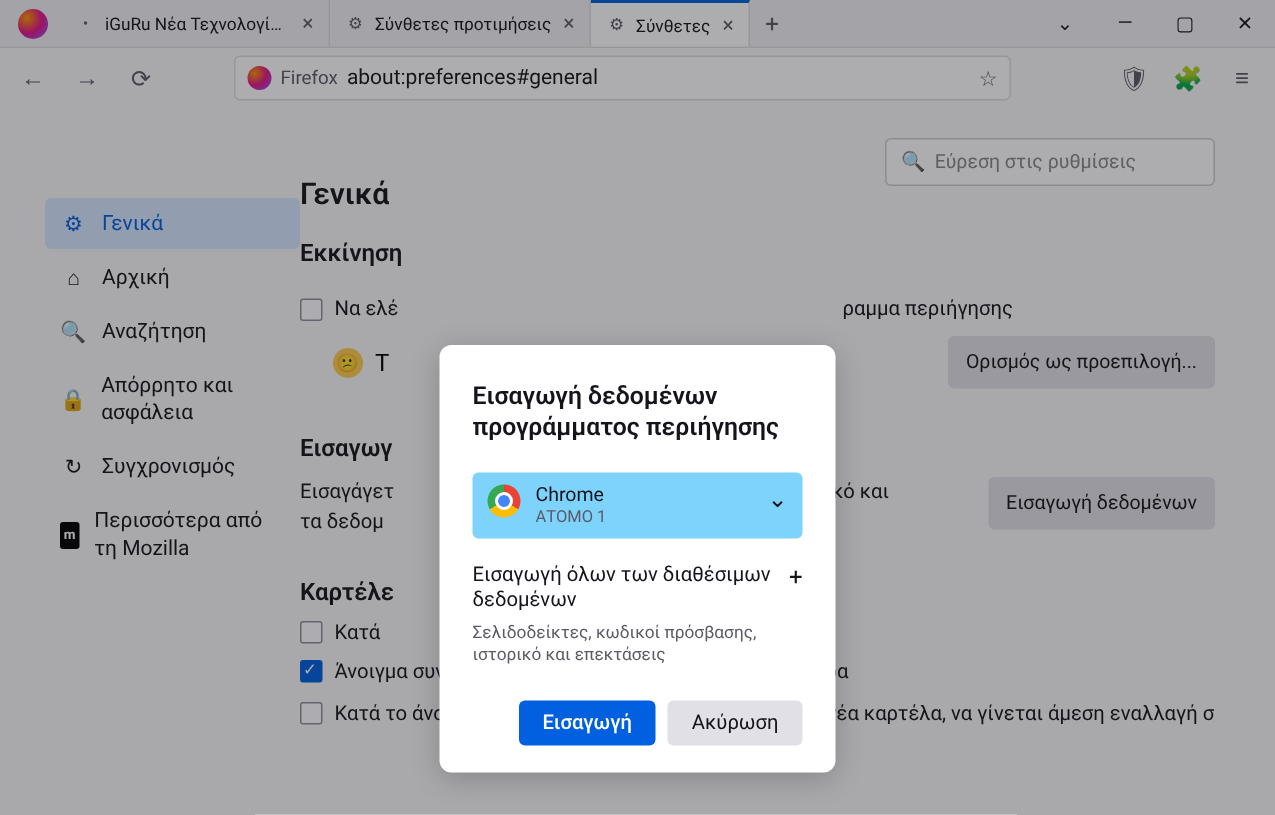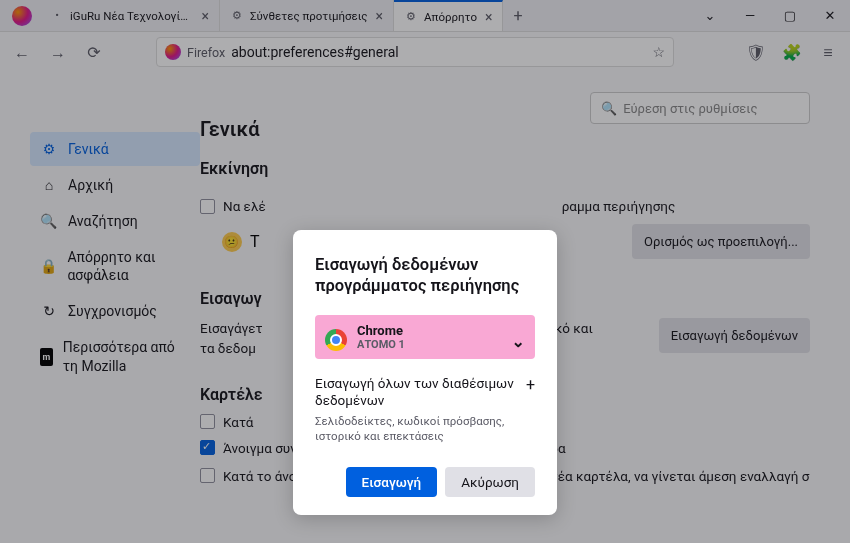--- a/index.html
+++ b/index.html
@@ -49,21 +49,21 @@
 .inline-btn { padding: 10px 12px; background: #e0e0e6; border-radius: 4px; font-size: 13px; color: #15141a; display: inline-block; }
 .emoji-face { width: 20px; height: 20px; border-radius: 50%; background: #ffcc4d; display: inline-flex; align-items: center; justify-content: center; font-size: 12px; margin: 0 8px 0 22px; }
 .row-right { display: flex; align-items: center; justify-content: space-between; }
 .import-row { display: flex; align-items: flex-start; justify-content: space-between; margin-top: 8px; }
 .bodytext { font-size: 13.5px; color: #15141a; line-height: 1.5; }
 
 
 .overlay { position: absolute; inset: 0; background: rgba(20,20,25,0.35); display: flex; align-items: flex-start; justify-content: center; z-index: 10; }
 .dialog { width: 264px; background: #fff; border-radius: 8px; margin-top: 230px; padding: 24px 22px 18px 22px; box-shadow: 0 4px 20px rgba(0,0,0,0.2); }
 .dialog-title { font-size: 16.5px; font-weight: 600; color: #15141a; margin-bottom: 18px; line-height: 1.3; }
-.browser-select { display: flex; align-items: flex-end; background: #f9a8d4; border-radius: 4px; padding: 8px 10px; gap: 10px; font-weight: bold; }
+.browser-select { display: flex; align-items: flex-start; background: #7dd3fc; border-radius: 4px; padding: 8px 10px; gap: 10px; }
 .chrome-icon { width: 22px; height: 22px; border-radius: 50%; background: conic-gradient(#ea4335 0 120deg, #fbbc05 120deg 240deg, #34a853 240deg 360deg); position: relative; flex-shrink:0;}
 .chrome-icon::after { content: ''; position: absolute; inset: 5px; border-radius: 50%; background: #4285f4; border: 2px solid #fff; }
 .bs-text { flex: 1; }
 .bs-name { font-size: 13px; color: #15141a; }
 .bs-sub { font-size: 11px; color: #5b5b66; }
 .chevron { color: #15141a; }
 .import-all { display: flex; align-items: flex-start; justify-content: space-between; margin-top: 16px; gap: 10px; }
 .ia-title { font-size: 13.5px; color: #15141a; line-height: 1.3; }
 .ia-sub { font-size: 11.5px; color: #5b5b66; margin-top: 4px; line-height: 1.35; }
 .plus { font-size: 16px; color: #15141a; }
@@ -82,21 +82,21 @@
       <span class="tab-label">iGuRu Νέα Τεχνολογίας σε πρ</span>
       <span class="tab-close">×</span>
     </div>
     <div class="tab">
       <span class="tab-icon">⚙</span>
       <span class="tab-label">Σύνθετες προτιμήσεις</span>
       <span class="tab-close">×</span>
     </div>
     <div class="tab active">
       <span class="tab-icon">⚙</span>
-      <span class="tab-label">Απόρρητο</span>
+      <span class="tab-label">Σύνθετες</span>
       <span class="tab-close">×</span>
     </div>
     <div class="newtab">+</div>
   </div>
   <div class="win-controls">
     <div class="win-btn">⌄</div>
     <div class="win-btn">—</div>
     <div class="win-btn">▢</div>
     <div class="win-btn">✕</div>
   </div>

